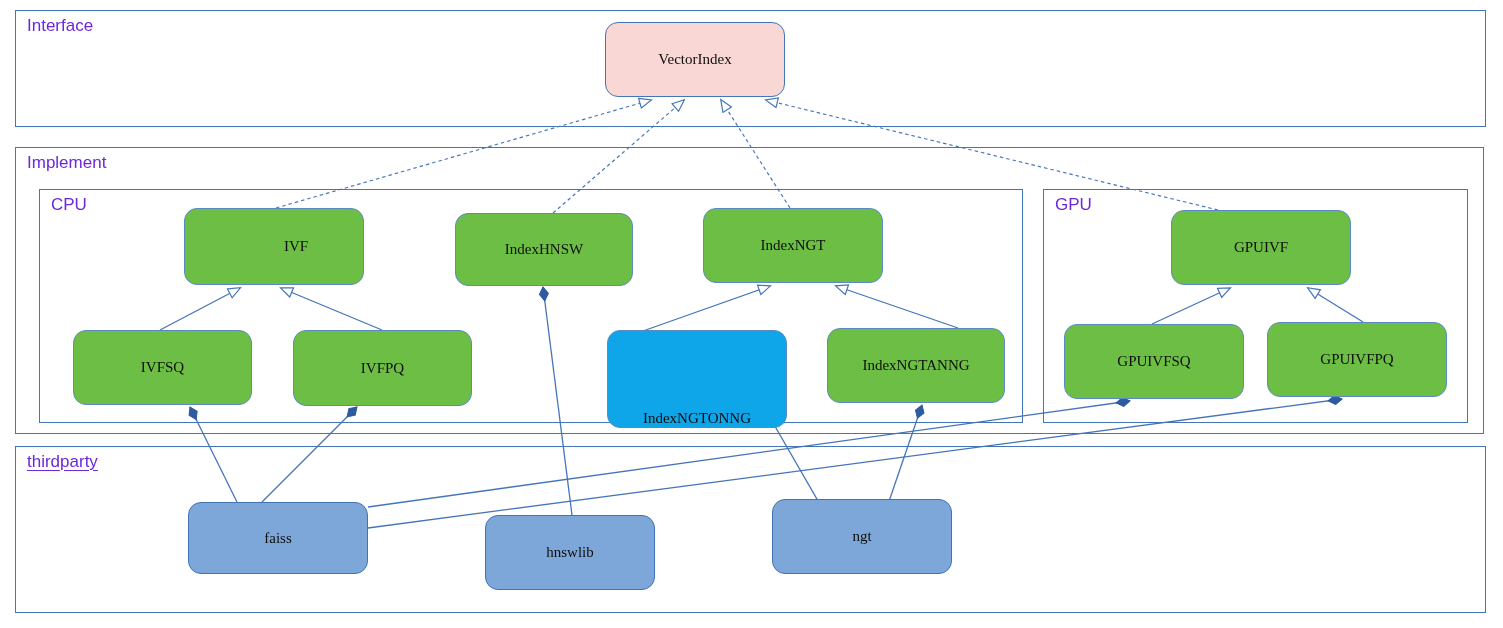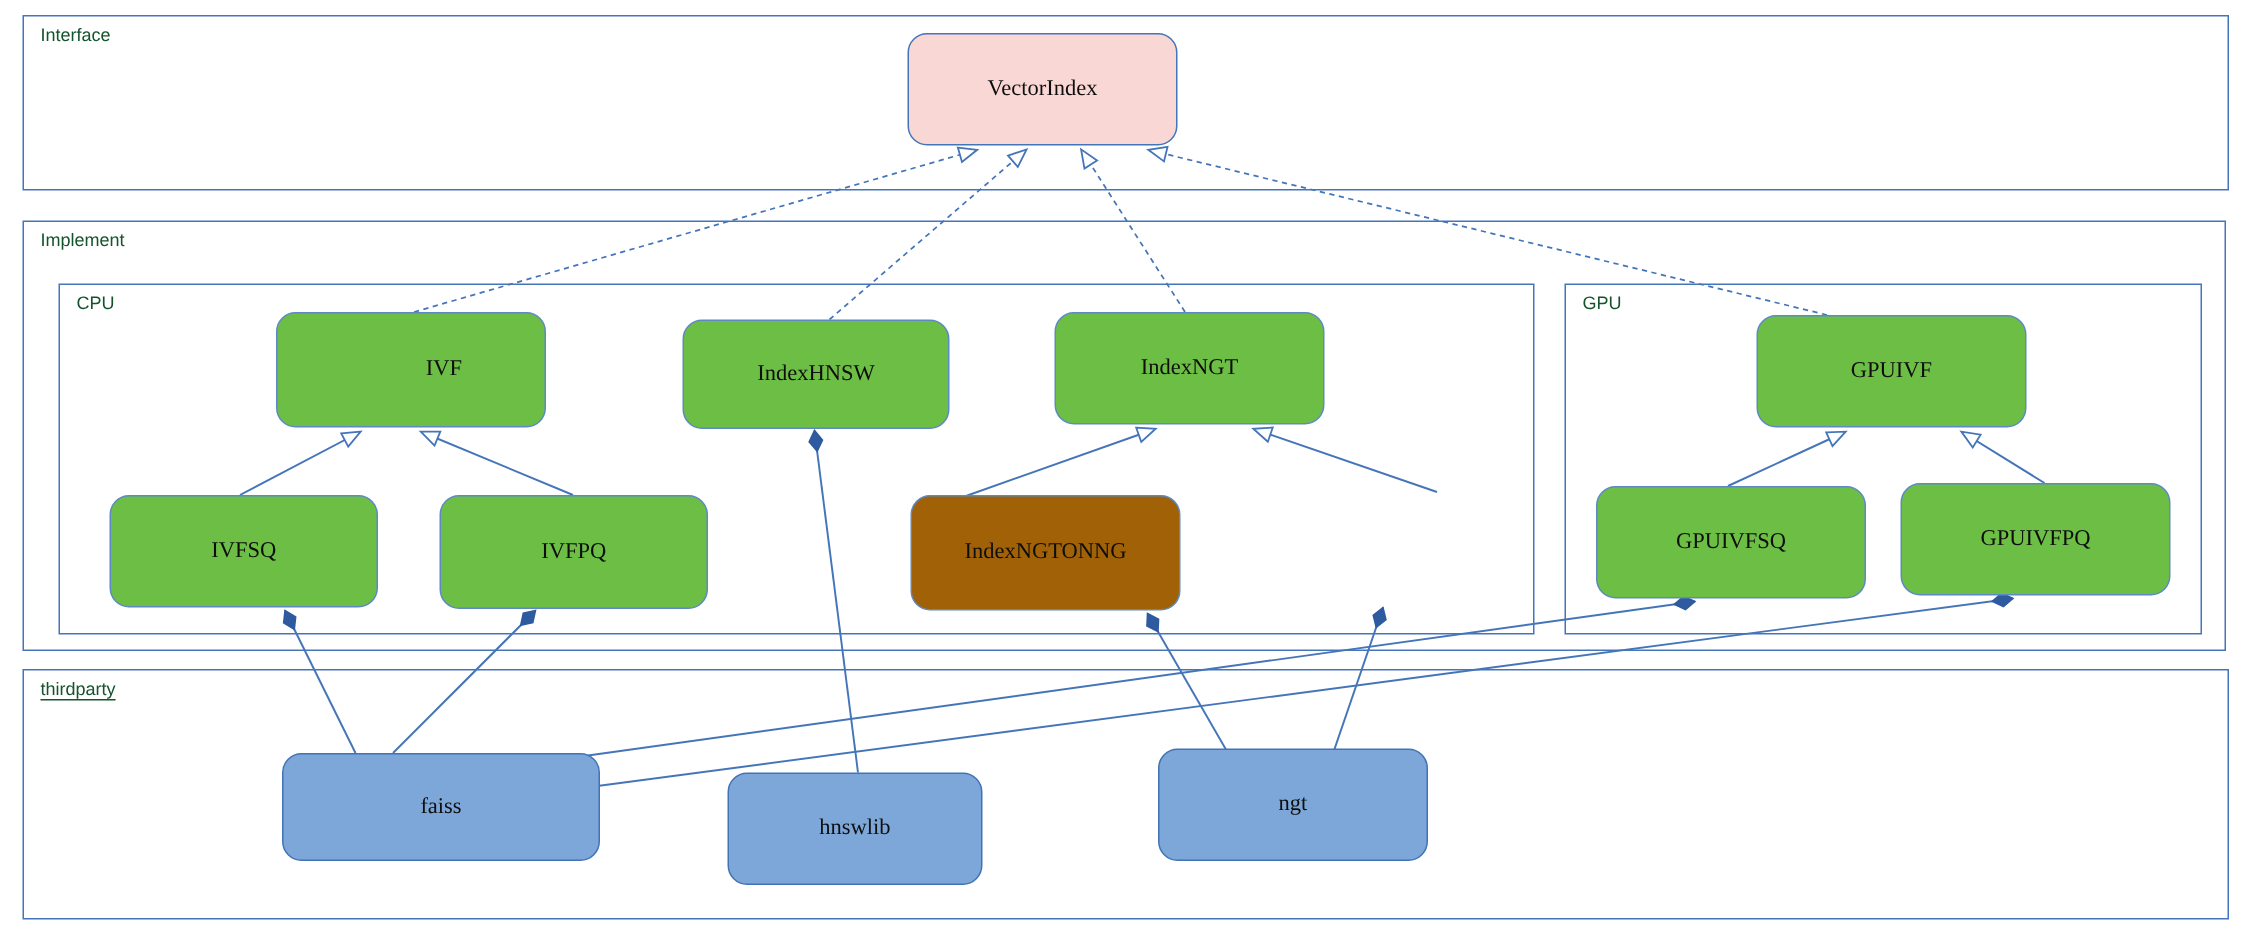--- a/index.html
+++ b/index.html
@@ -7,21 +7,21 @@
     position:relative;width:1503px;height:628px;background:#ffffff;
     font-family:"Liberation Sans",sans-serif;overflow:hidden;
   }
   .layer{position:absolute;left:0;top:0;width:100%;height:100%;}
   .container{
     position:absolute;box-sizing:border-box;
     border:1.6px solid #4575b9;background:transparent;
   }
   .container-label{
     position:absolute;top:5px;left:11px;
-    font-size:12px;color:#14532d;white-space:nowrap;
+    font-size:17px;color:#6d28d9;white-space:nowrap;
   }
   .container-label.wavy{
     text-decoration-line:underline;
     text-decoration-style:wavy;
     text-decoration-color:#cc3a28;
     text-decoration-thickness:1px;
     text-underline-offset:3px;
     text-decoration:underline;
   }
   .node{
@@ -96,33 +96,36 @@
       </div>
       <div class="node" style="left: 703px; top: 208px; width: 180px; height: 75px; background: rgb(108, 190, 69); border-color: rgb(93, 137, 196);">
         <span>IndexNGT</span>
       </div>
       <div class="node" style="left: 73px; top: 330px; width: 179px; height: 75px; background: rgb(108, 190, 69); border-color: rgb(93, 137, 196);">
         <span>IVFSQ</span>
       </div>
       <div class="node" style="left: 293px; top: 330px; width: 179px; height: 76px; background: rgb(108, 190, 69); border-color: rgb(93, 137, 196);">
         <span>IVFPQ</span>
       </div>
-      <div class="node" style="left: 607px; top: 330px; width: 180px; height: 77px; background: #a16207; border-color: rgb(93, 137, 196);">
+      <div class="node" style="left: 607px; top: 330px; width: 180px; height: 98px; background: #0ea5e9; border-color: rgb(93, 137, 196); align-items: flex-end;">
         <span>IndexNGTONNG</span>
+      </div>
+      <div class="node" style="left: 827px; top: 328px; width: 178px; height: 75px; background: rgb(108, 190, 69); border-color: rgb(93, 137, 196);">
+        <span>IndexNGTANNG</span>
       </div>
       <div class="node" style="left: 1171px; top: 210px; width: 180px; height: 75px; background: rgb(108, 190, 69); border-color: rgb(93, 137, 196);">
         <span>GPUIVF</span>
       </div>
       <div class="node" style="left: 1064px; top: 324px; width: 180px; height: 75px; background: rgb(108, 190, 69); border-color: rgb(93, 137, 196);">
         <span>GPUIVFSQ</span>
       </div>
       <div class="node" style="left: 1267px; top: 322px; width: 180px; height: 75px; background: rgb(108, 190, 69); border-color: rgb(93, 137, 196);">
         <span>GPUIVFPQ</span>
       </div>
-      <div class="node" style="left: 188px; top: 502px; width: 212px; height: 72px; background: rgb(125, 167, 216); border-color: rgb(66, 115, 180);">
+      <div class="node" style="left: 188px; top: 502px; width: 180px; height: 72px; background: rgb(125, 167, 216); border-color: rgb(66, 115, 180);">
         <span>faiss</span>
       </div>
       <div class="node" style="left: 485px; top: 515px; width: 170px; height: 75px; background: rgb(125, 167, 216); border-color: rgb(66, 115, 180);">
         <span>hnswlib</span>
       </div>
       <div class="node" style="left: 772px; top: 499px; width: 180px; height: 75px; background: rgb(125, 167, 216); border-color: rgb(66, 115, 180);">
         <span>ngt</span>
       </div>
     </div>
 </div>

